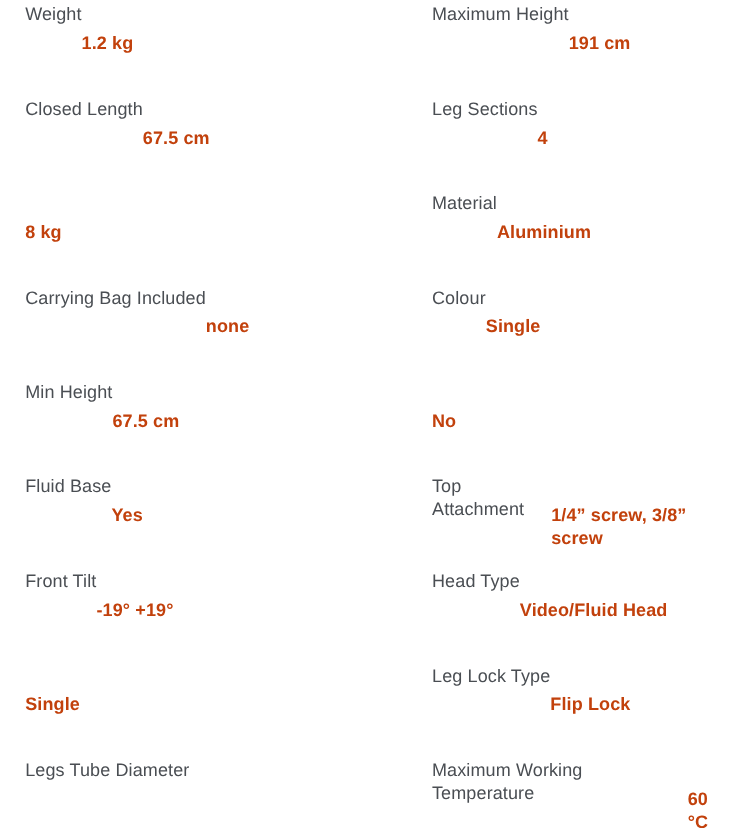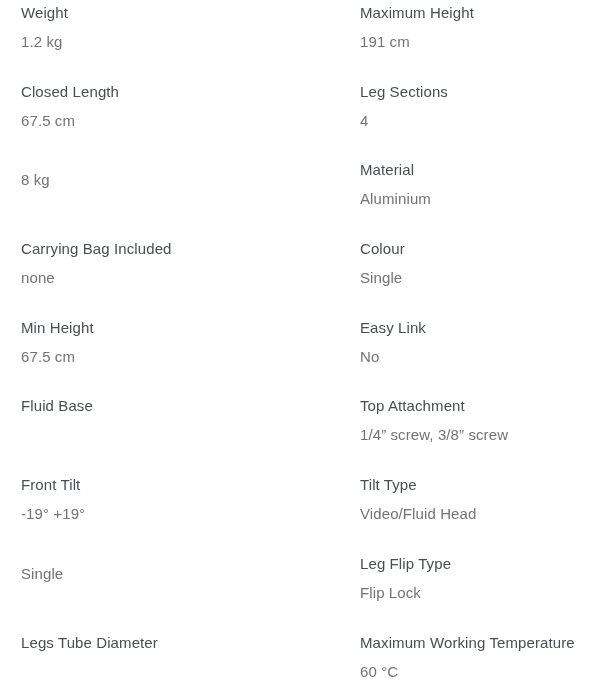--- a/index.html
+++ b/index.html
@@ -11,36 +11,36 @@
     overflow: hidden;
   }
   .spec-grid {
     display: grid;
     grid-template-columns: 339px auto;
     padding: 3px 0 0 21px;
   }
   .spec {
     height: 78.7px;
     display: flex;
-    flex-direction: column;
+    flex-direction: row;
     justify-content: flex-start;
   }
   .spec-label {
     font-size: 15px;
     line-height: 19px;
     font-weight: 400;
     color: #4a4e53;
     letter-spacing: 0.1px;
   }
   .spec-value {
-    margin-top: 10px;
+    margin-top: 24px;
     font-size: 15px;
     line-height: 19px;
-    font-weight: 400;
-    color: #737373;
+    font-weight: 700;
+    color: #c2410c;
     letter-spacing: 0.1px;
   }
 </style>
 </head>
 <body>
 
 <div class="spec-grid">
 
   <div class="spec">
     <div class="spec-label">Weight</div>
@@ -75,46 +75,46 @@
   <div class="spec">
     <div class="spec-label">Colour</div>
     <div class="spec-value">Single</div>
   </div>
 
   <div class="spec">
     <div class="spec-label">Min Height</div>
     <div class="spec-value">67.5 cm</div>
   </div>
   <div class="spec">
-    <div class="spec-label">Easy Link</div>
     <div class="spec-value">No</div>
   </div>
 
   <div class="spec">
     <div class="spec-label">Fluid Base</div>
+    <div class="spec-value">Yes</div>
   </div>
   <div class="spec">
     <div class="spec-label">Top Attachment</div>
     <div class="spec-value">1/4” screw, 3/8” screw</div>
   </div>
 
   <div class="spec">
     <div class="spec-label">Front Tilt</div>
     <div class="spec-value">-19° +19°</div>
   </div>
   <div class="spec">
-    <div class="spec-label">Tilt Type</div>
+    <div class="spec-label">Head Type</div>
     <div class="spec-value">Video/Fluid Head</div>
   </div>
 
   <div class="spec">
     <div class="spec-value">Single</div>
   </div>
   <div class="spec">
-    <div class="spec-label">Leg Flip Type</div>
+    <div class="spec-label">Leg Lock Type</div>
     <div class="spec-value">Flip Lock</div>
   </div>
 
   <div class="spec">
     <div class="spec-label">Legs Tube Diameter</div>
   </div>
   <div class="spec">
     <div class="spec-label">Maximum Working Temperature</div>
     <div class="spec-value">60 °C</div>
   </div>

